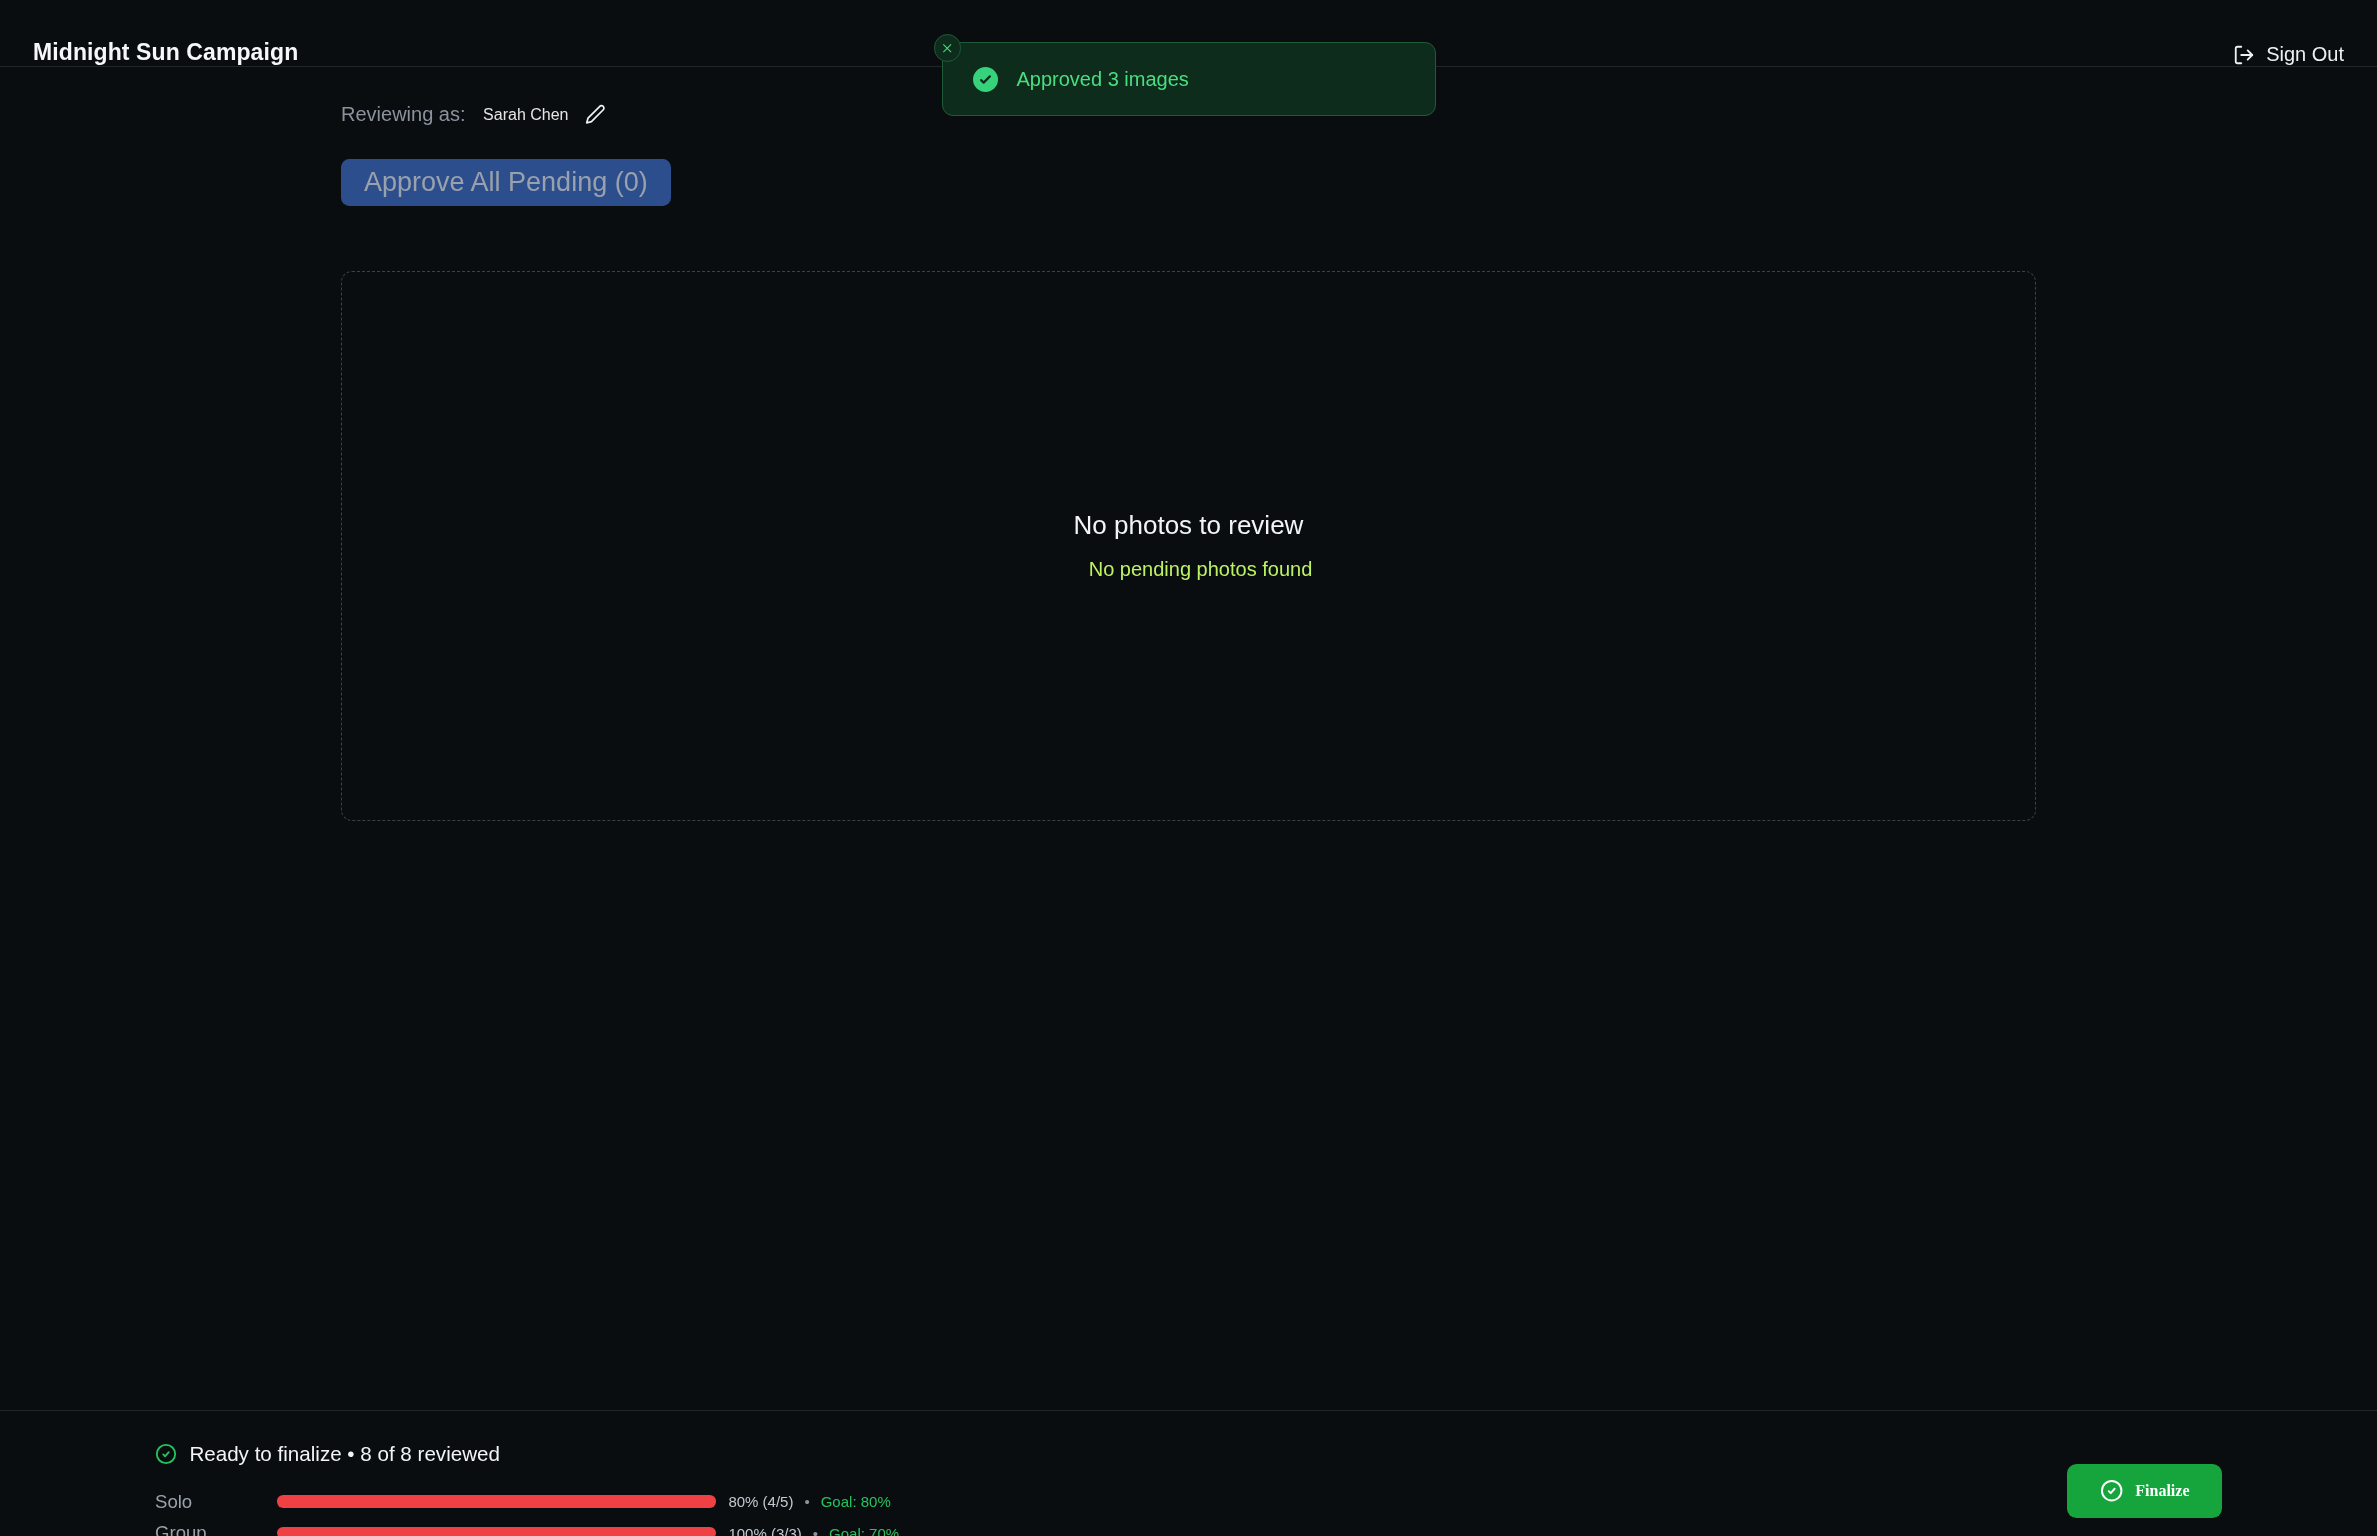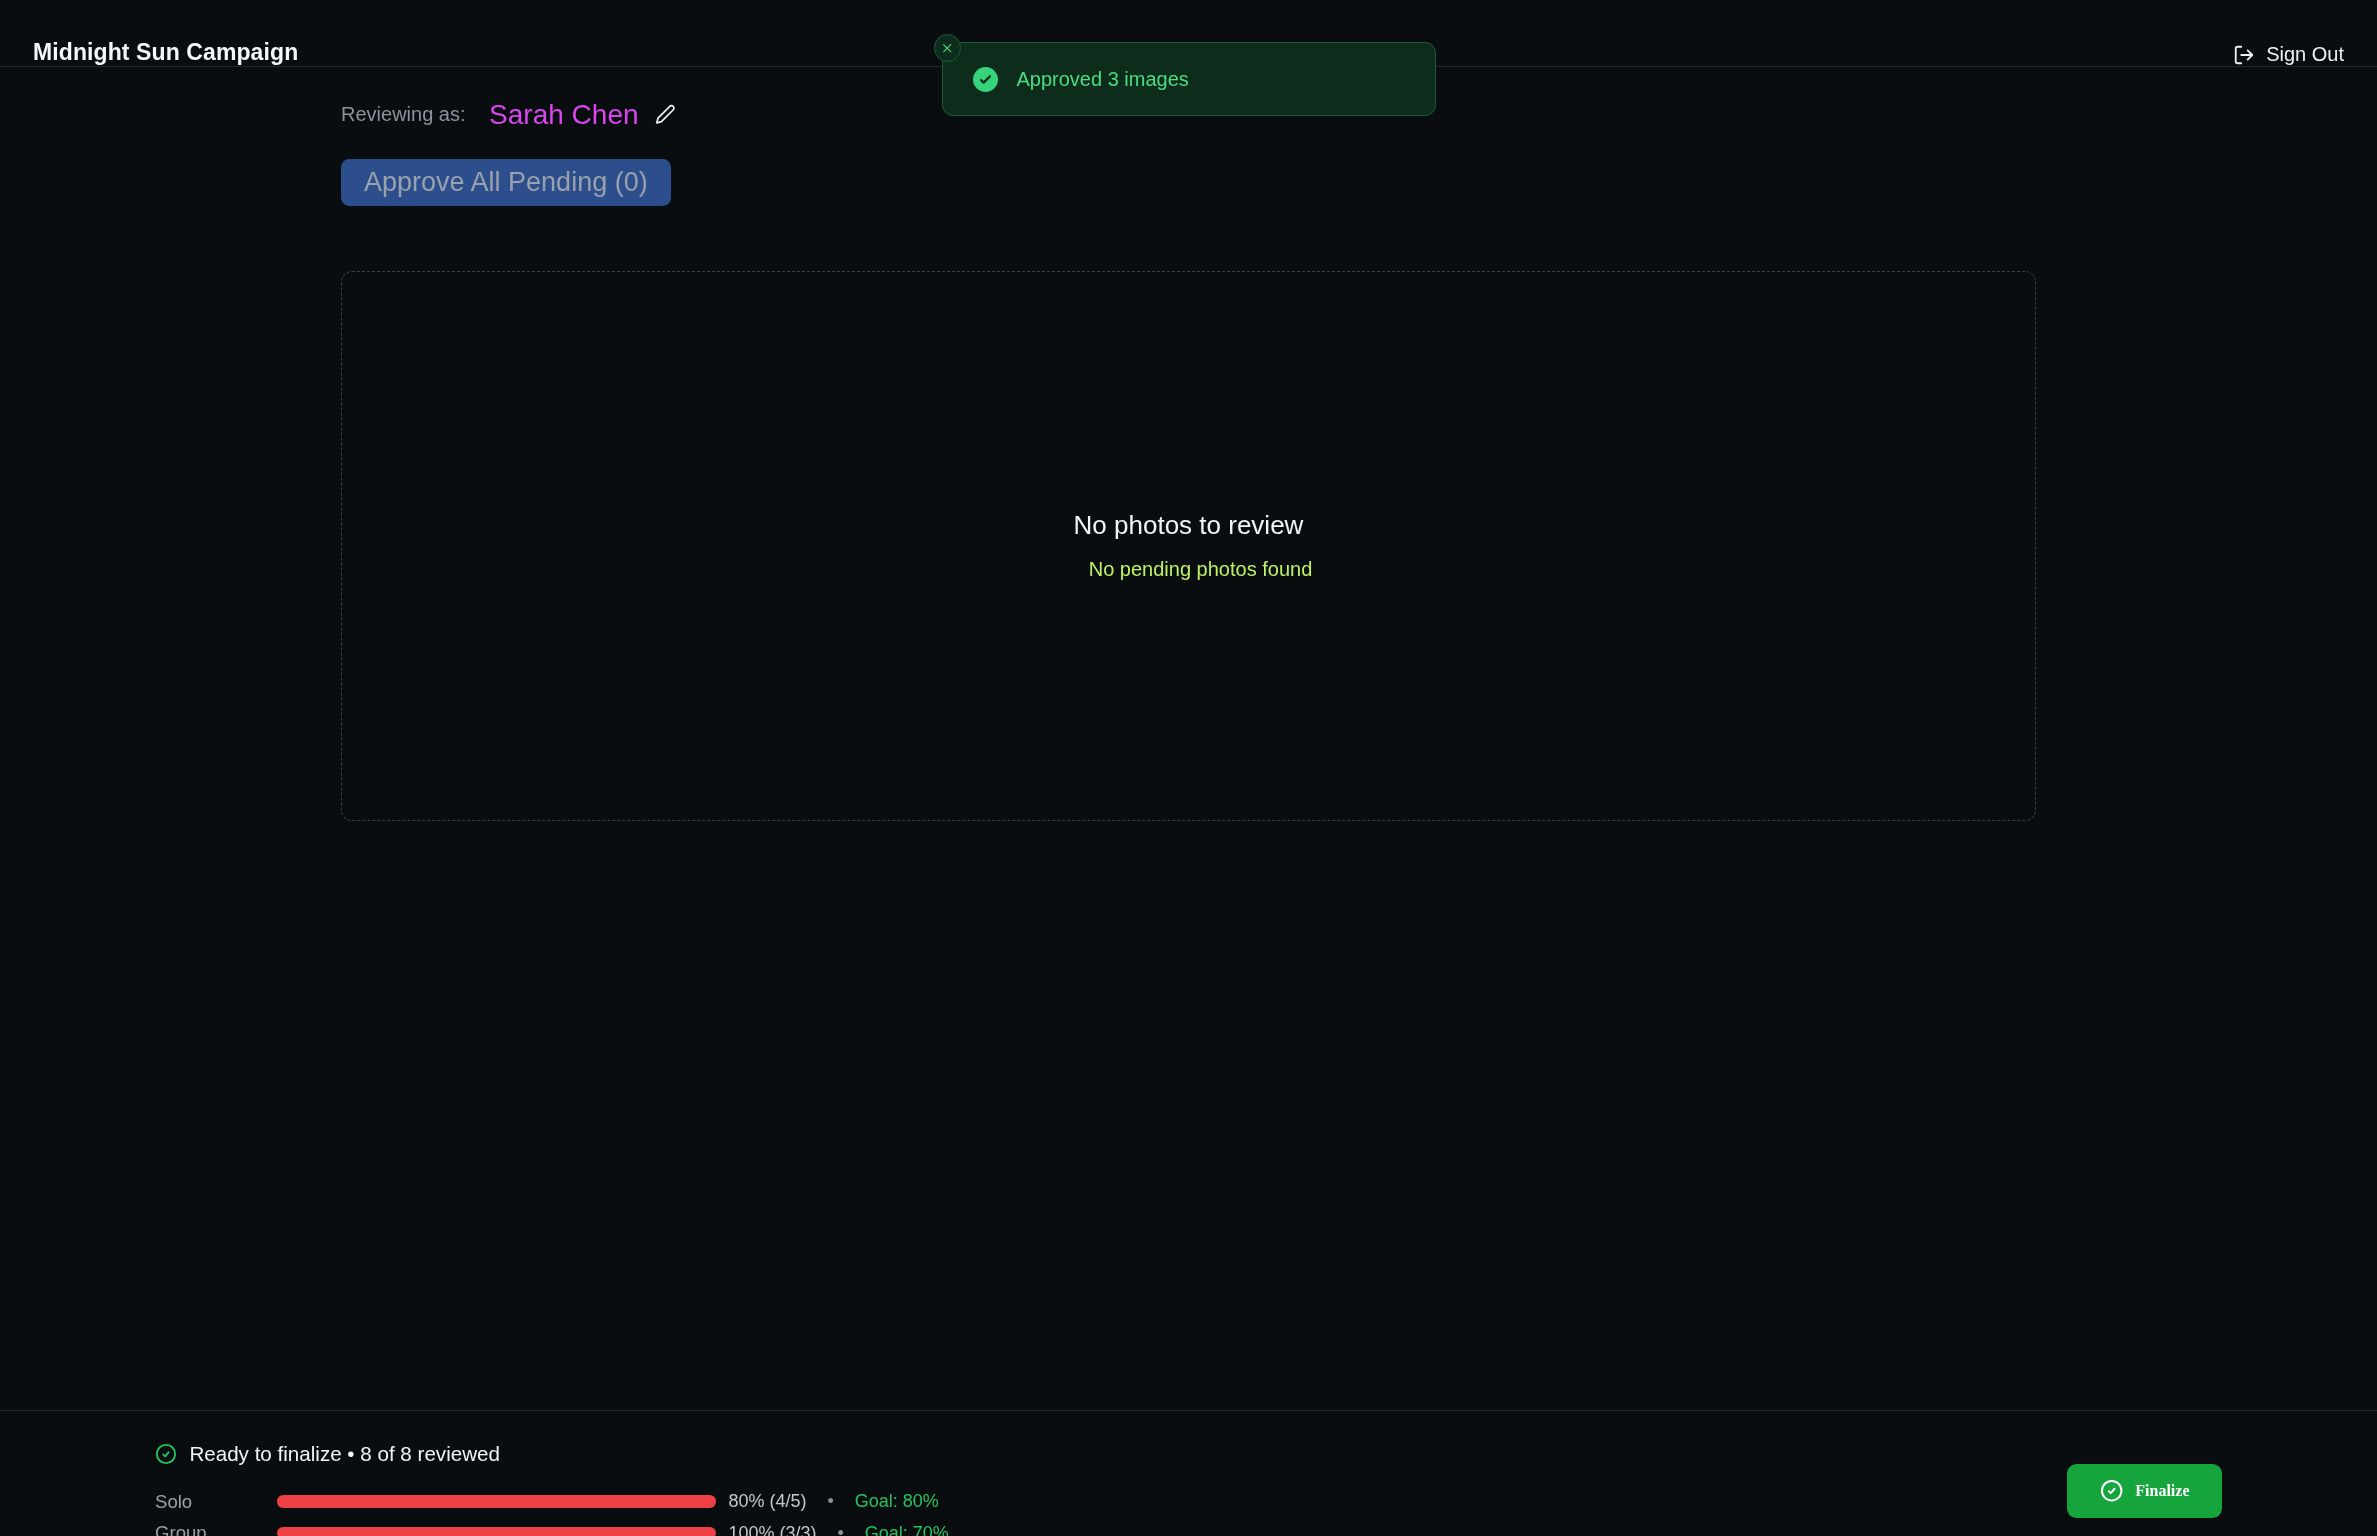--- a/index.html
+++ b/index.html
@@ -56,21 +56,21 @@
     display: flex; align-items: center; justify-content: center;
     cursor: pointer;
   }
   .toast-close svg { width: 12.4px; height: 12.4px; stroke: #4ade80; }
 
   
   .main { width: 1695px; margin: 0 auto; padding-top: 34px; }
 
   .reviewer-row { display: flex; align-items: center; gap: 9.6px; height: 27.5px; }
   .reviewer-label { color: #8b929d; font-size: 20px; }
-  .reviewer-name { color: #d946ef; font-size: 28px; font-weight: 500; margin-left: 14px; }
+  .reviewer-name { color: #e5e5e5; font-size: 16px; font-weight: 500; margin-left: 8px; }
   .edit-btn { background: none; border: none; cursor: pointer; display: flex; align-items: center; margin-left: 6.9px; }
   .edit-btn svg { width: 20.6px; height: 20.6px; stroke: #eef1f4; }
 
   .controls-row { margin-top: 30px; display: flex; align-items: center; justify-content: space-between; }
   .tab-group {
     background: #22272d; border-radius: 8.3px; height: 47px;
     display: flex; align-items: center; padding: 0 18.6px; gap: 26px;
   }
   .tab {
     background: none; border: none; cursor: pointer; font-family: inherit;
@@ -108,21 +108,21 @@
   .status-row svg { width: 22px; height: 22px; stroke: #22c55e; }
   .status-text { font-size: 20.6px; font-weight: 500; color: #f2f4f7; }
 
   .progress-row { display: flex; align-items: center; margin-top: 9.6px; }
   .progress-label { width: 122px; font-size: 18.6px; color: #9aa1ab; }
   .progress-track {
     width: 439px; height: 12.4px; border-radius: 6.2px;
     background: #ef4044; overflow: hidden; position: relative;
   }
   .progress-fill { height: 100%; background: #1ec653; border-radius: 6.2px 0 0 6.2px; }
-  .progress-text { margin-left: 12.4px; font-size: 18px; color: #c2c9d1; display: flex; align-items: center; gap: 21px; }
+  .progress-text { margin-left: 12.4px; font-size: 15px; color: #c2c9d1; display: flex; align-items: center; gap: 11px; }
   .progress-sep { color: #8b929d; }
   .progress-goal { color: #26c35e; }
 
   .finalize {
     width: 155px; height: 54px; border: none; border-radius: 9.6px;
     background: #16a53c; color: #ffffff;
     font-size: 16px; font-weight: 600; font-family: Liberation Serif, serif;
     display: flex; align-items: center; justify-content: center; gap: 12.4px;
     cursor: pointer;
   }

